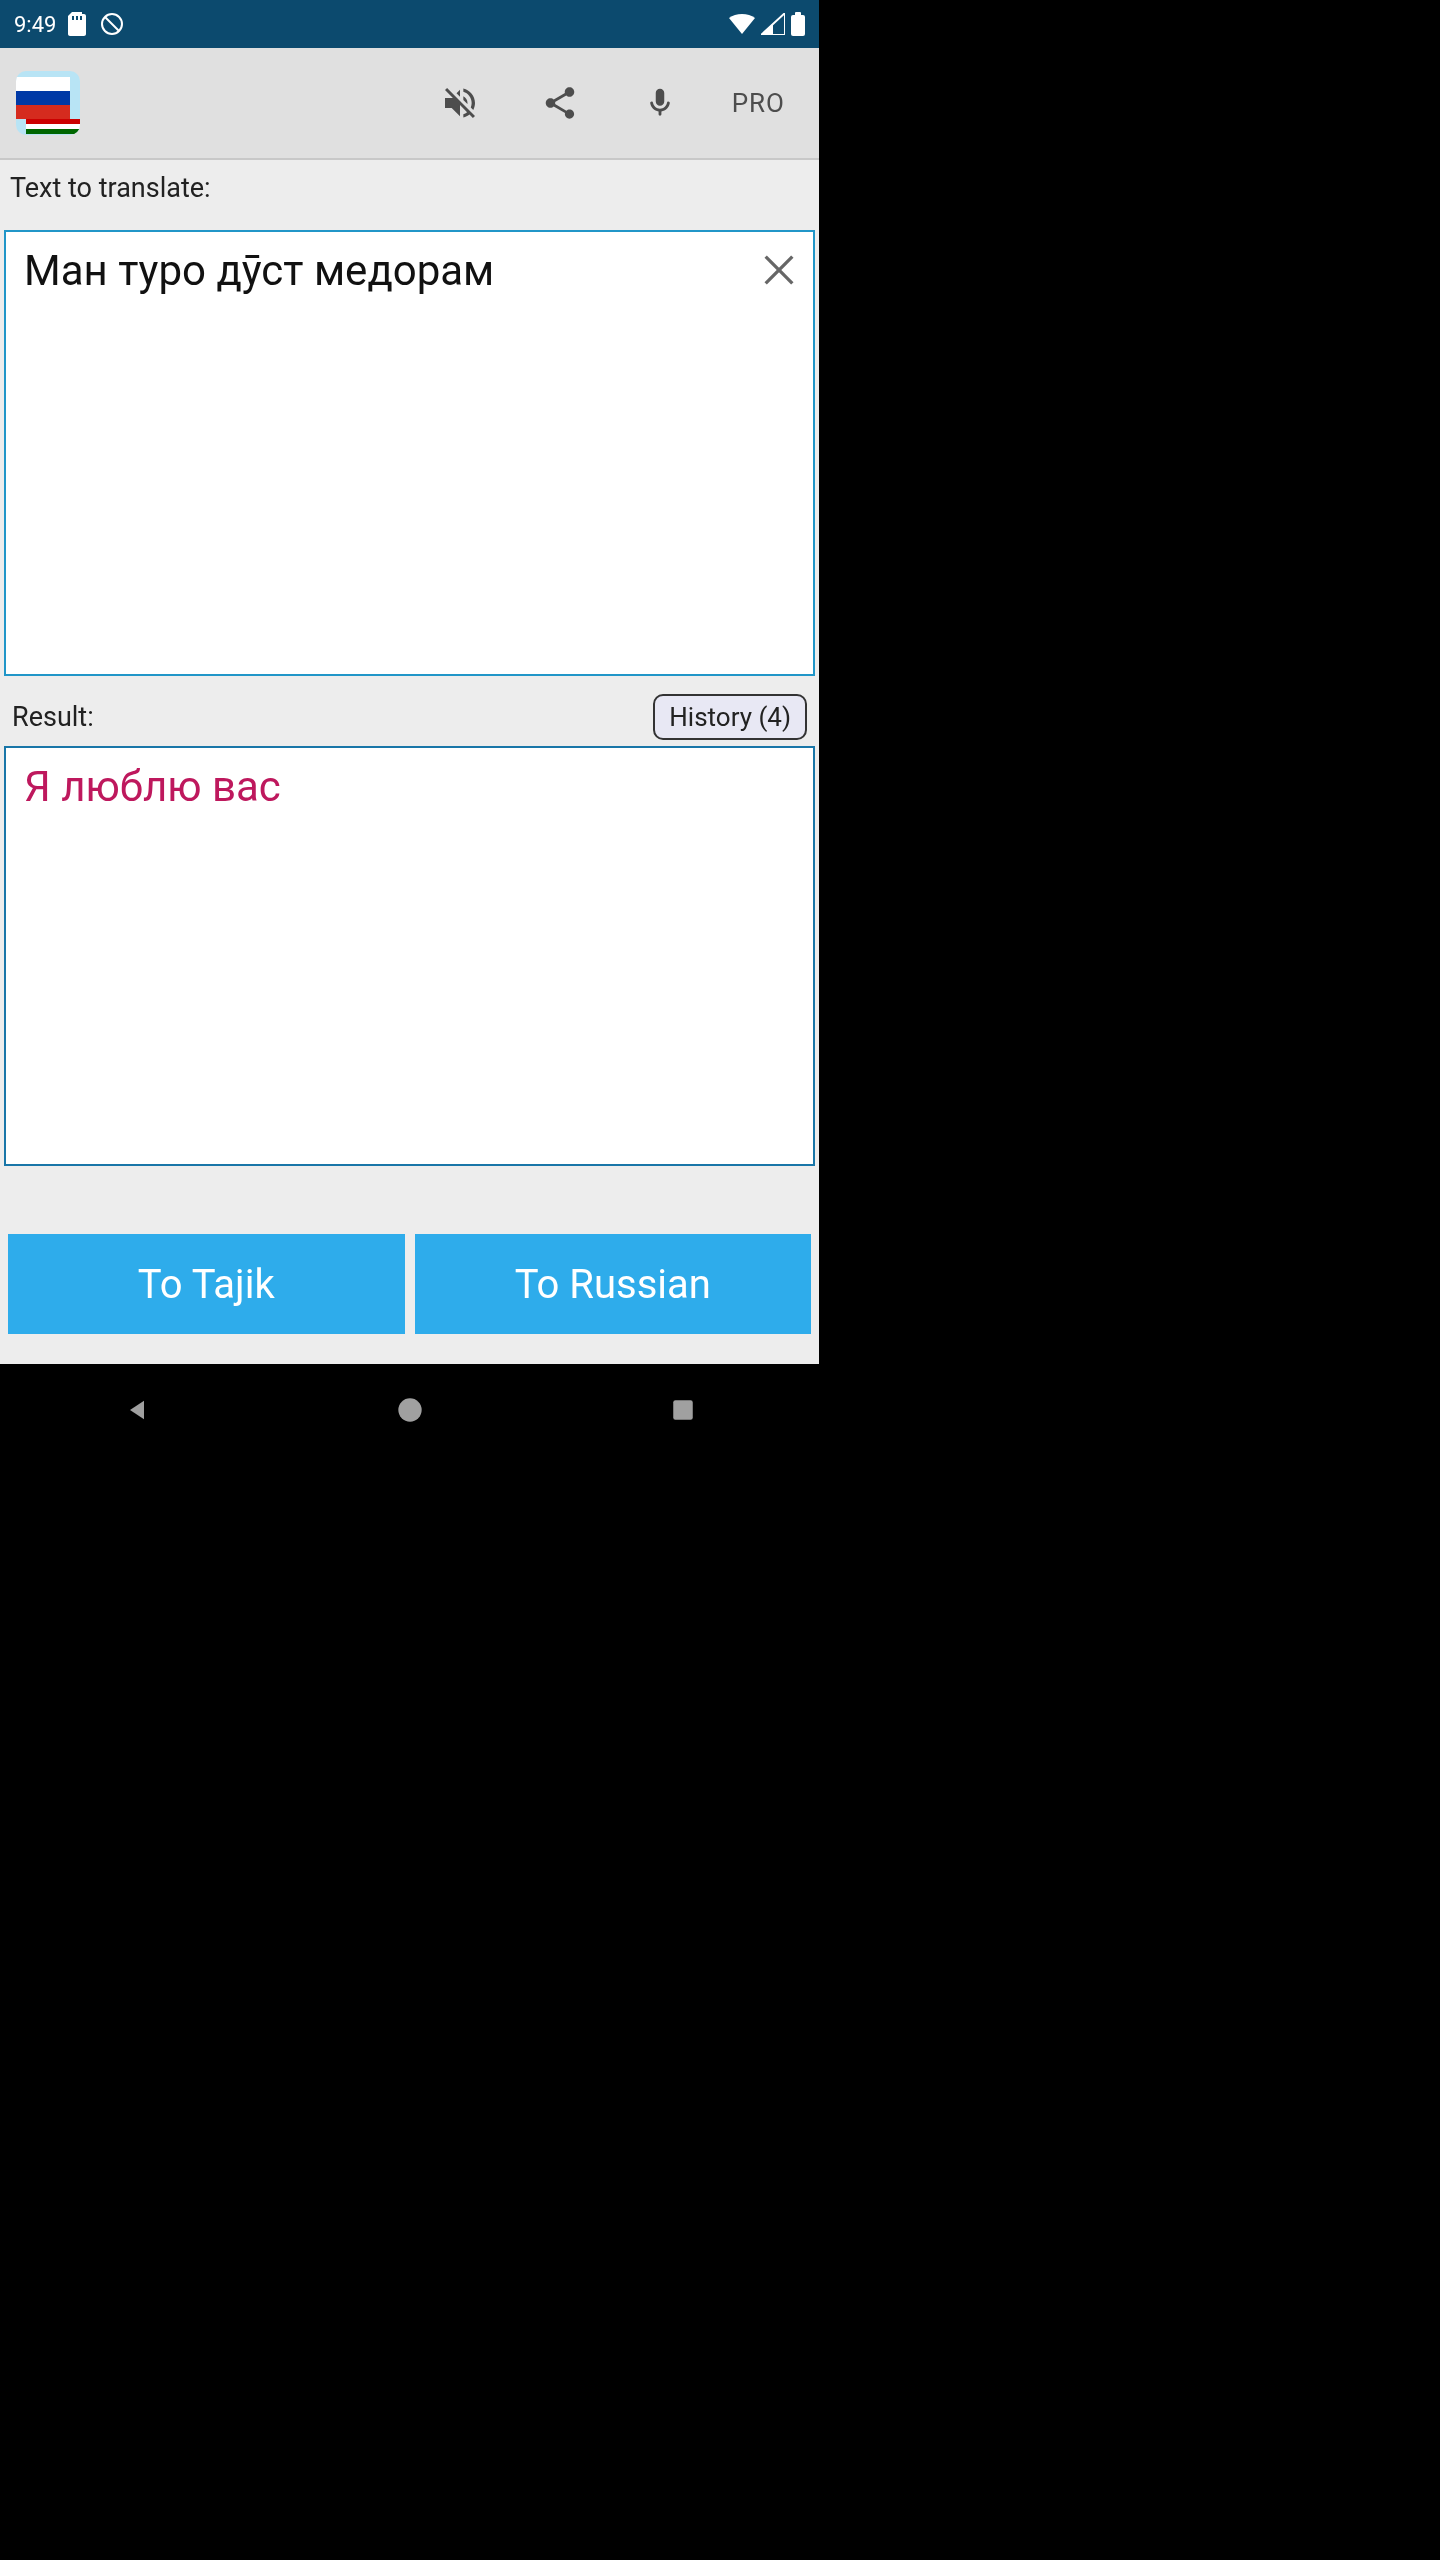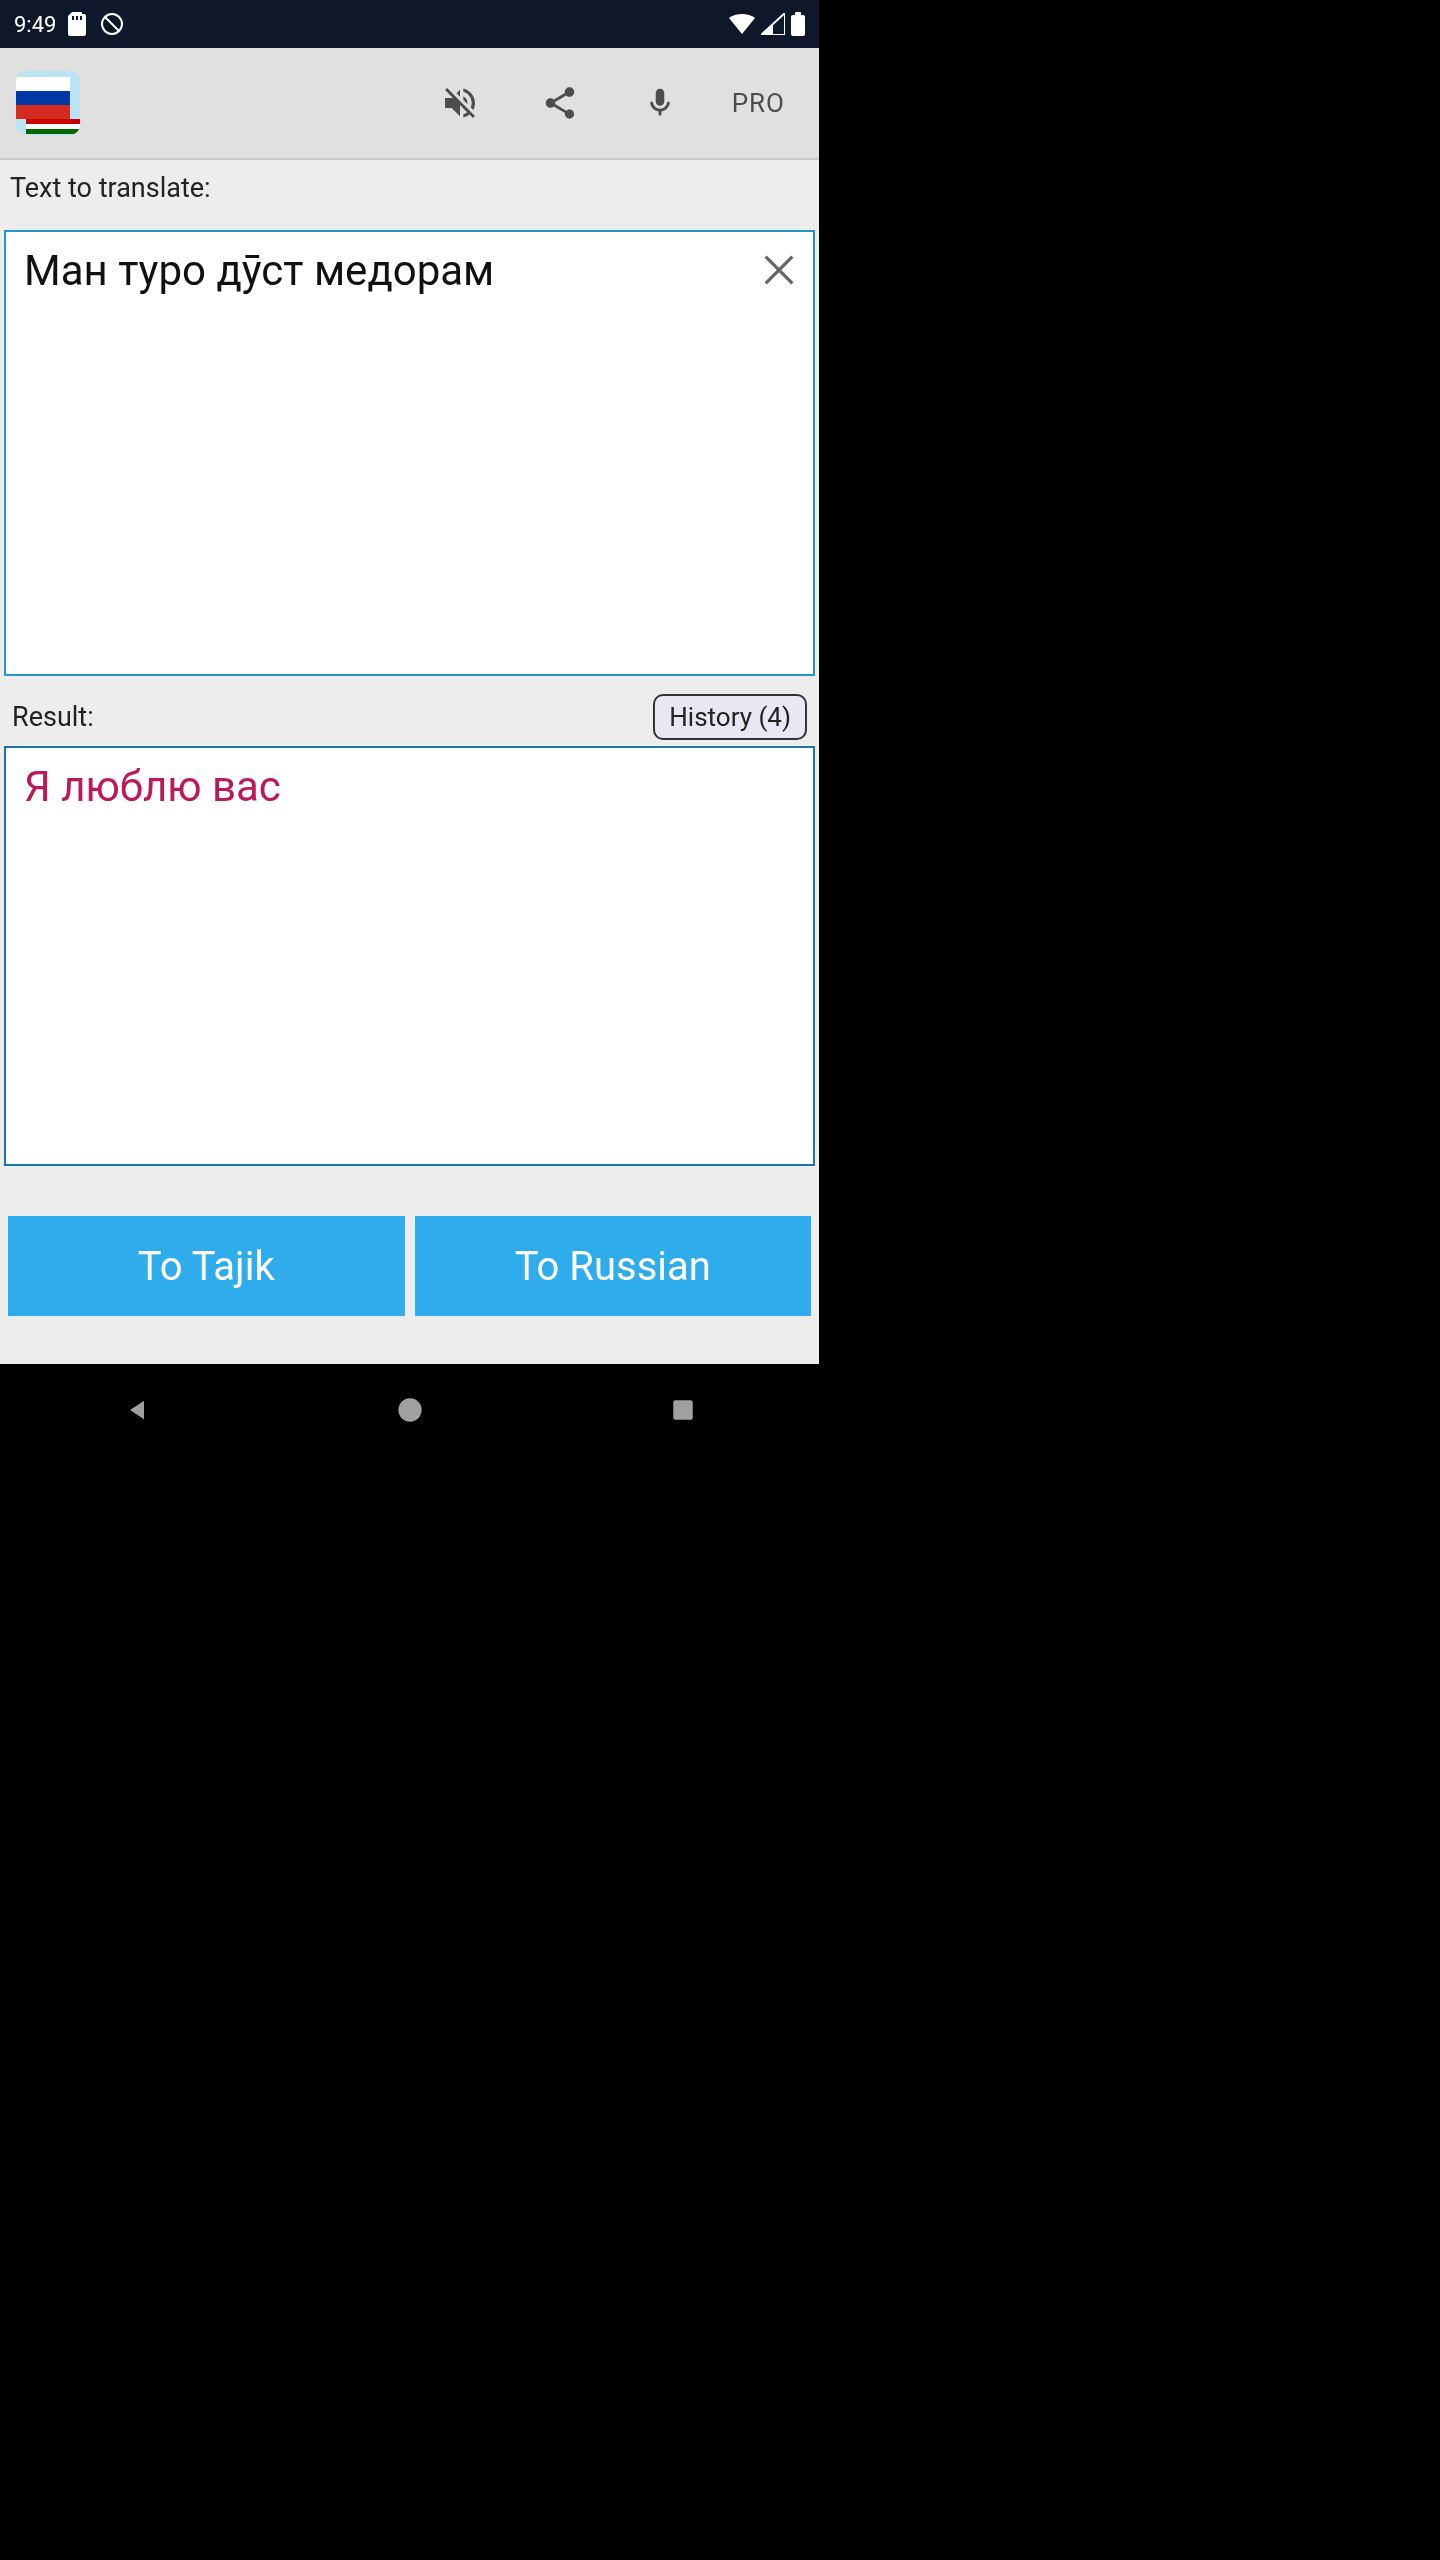--- a/index.html
+++ b/index.html
@@ -10,21 +10,21 @@
     }
     body {
       width: 819px;
       height: 1456px;
       background: #000;
       display: flex;
       flex-direction: column;
     }
     .status-bar {
       height: 48px;
-      background: #0f172a;
+      background: #0c4a6e;
       color: #fff;
       display: flex;
       align-items: center;
       justify-content: space-between;
       padding: 0 14px;
       font-size: 22px;
     }
     .status-left {
       display: flex;
       align-items: center;
@@ -150,21 +150,21 @@
       min-height: 420px;
       padding: 14px 18px;
     }
     .result-text {
       font-size: 42px;
       color: #be185d;
     }
     .button-row {
       display: flex;
       gap: 10px;
-      padding: 50px 4px 12px 4px;
+      padding: 68px 4px 12px 4px;
       justify-content: center;
     }
     .translate-btn {
       flex: 1;
       background: #2eaceb;
       color: #fff;
       font-size: 40px;
       height: 100px;
       border: none;
       font-weight: 400;

